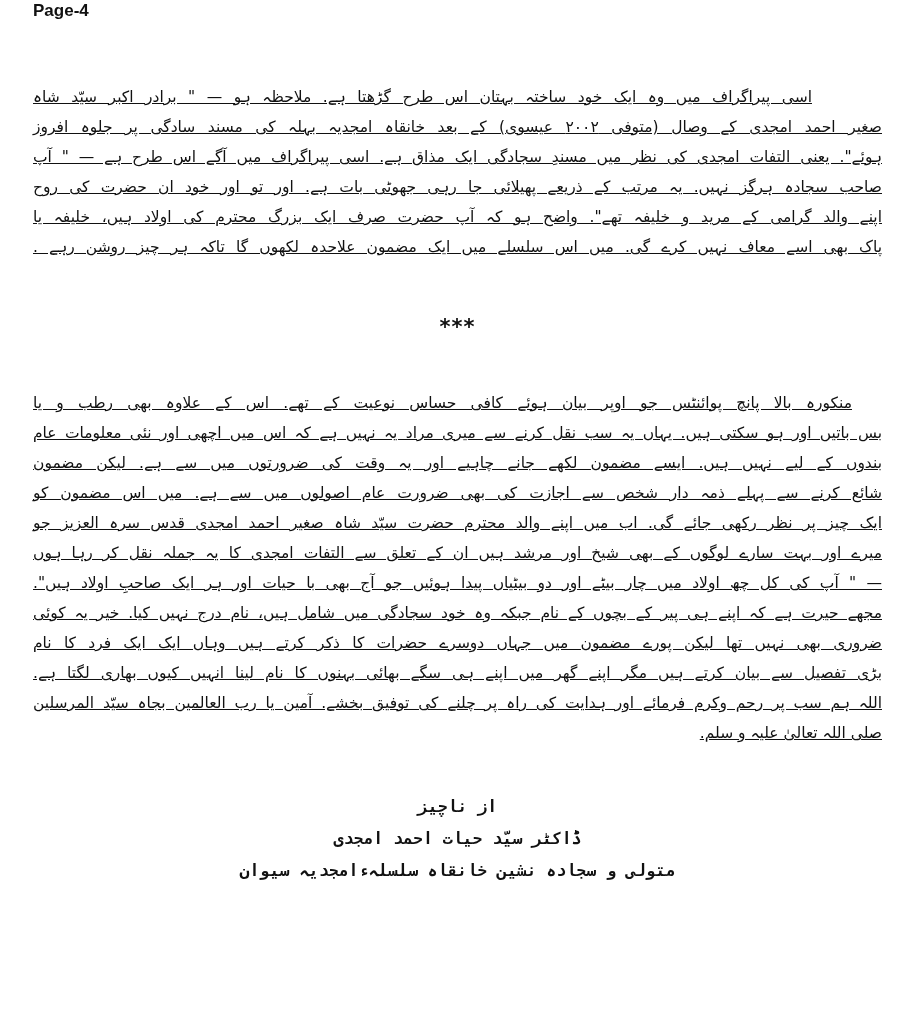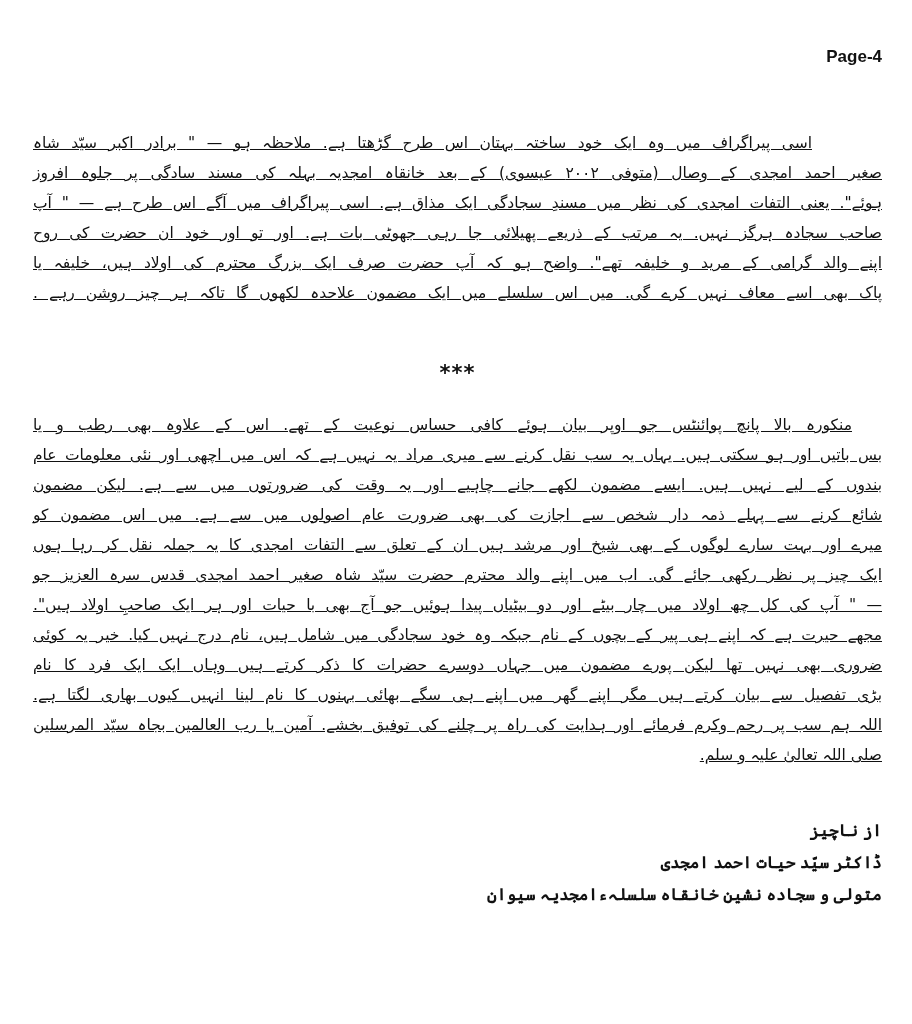--- a/index.html
+++ b/index.html
@@ -9,22 +9,21 @@
     overflow: hidden;
     font-family: "DejaVu Sans", sans-serif;
     color: #000000;
   }
   .page {
     width: 912px; height: 1024px;
     box-sizing: border-box;
     padding: 0 30px 0 33px;
   }
   .page-title {
-    margin-top: 46px;
-    text-align: right;
+    text-align: left;
     font-family: "Liberation Sans", sans-serif;
     font-weight: 700;
     font-size: 17px;
     line-height: 22px;
     color: #111111;
   }
   .para { margin-top: 60px; }
   .uline {
     direction: rtl;
     unicode-bidi: isolate;
@@ -32,39 +31,39 @@
     font-size: 15.5px;
     line-height: 30px;
     height: 30px;
     text-align: justify;
     text-align-last: justify;
     white-space: nowrap;
     color: #111111;
     text-decoration: underline;
   }
   .para1 .uline:first-child { padding-right: 70px; }
-  .para2 { margin-top: 24px; }
+  .para2 { margin-top: 48px; }
   .para2 .uline:first-child { padding-right: 30px; }
   .para2 .uline:last-child { text-align-last: right; }
   .separator {
     margin-top: 52px;
     text-align: center;
     font-family: "DejaVu Sans", sans-serif;
     font-weight: 700;
     font-size: 21px;
     line-height: 26px;
     letter-spacing: 1px;
     color: #111111;
   }
   .signature { margin-top: 44px; }
   .sig-line {
     direction: rtl;
     unicode-bidi: isolate;
-    text-align: right;
-    font-family: Liberation Sans, sans-serif;
+    text-align: center;
+    font-family: Liberation Mono, monospace;
     font-weight: 700;
     font-size: 16.5px;
     line-height: 32px;
     color: #111111;
   }
 </style>
 </head>
 <body>
 
 <div class="page">
@@ -80,22 +79,22 @@
       <div class="uline">پاک بھی اسے معاف نہیں کرے گی. میں اس سلسلے میں ایک مضمون علاحدہ لکھوں گا تاکہ ہر چیز روشن رہے .</div>
     </div>
 
   <div class="separator">***</div>
 
   <div class="para para2">
       <div class="uline">منکورہ بالا پانچ پوائنٹس جو اوپر بیان ہوئے کافی حساس نوعیت کے تھے. اس کے علاوہ بھی رطب و یا</div>
       <div class="uline">بس باتیں اور ہو سکتی ہیں. یہاں یہ سب نقل کرنے سے میری مراد یہ نہیں ہے کہ اس میں اچھی اور نئی معلومات عام</div>
       <div class="uline">بندوں کے لیے نہیں ہیں. ایسے مضمون لکھے جانے چاہیے اور یہ وقت کی ضرورتوں میں سے ہے. لیکن مضمون</div>
       <div class="uline">شائع کرنے سے پہلے ذمہ دار شخص سے اجازت کی بھی ضرورت عام اصولوں میں سے ہے. میں اس مضمون کو</div>
+      <div class="uline">ایک چیز پر نظر رکھی جائے گی. اب میں اپنے والد محترم حضرت سیّد شاہ صغیر احمد امجدی قدس سرہ العزیز جو</div>
       <div class="uline">میرے اور بہت سارے لوگوں کے بھی شیخ اور مرشد ہیں ان کے تعلق سے التفات امجدی کا یہ جملہ نقل کر رہا ہوں</div>
-      <div class="uline">ایک چیز پر نظر رکھی جائے گی. اب میں اپنے والد محترم حضرت سیّد شاہ صغیر احمد امجدی قدس سرہ العزیز جو</div>
       <div class="uline">— " آپ کی کل چھ اولاد میں چار بیٹے اور دو بیٹیاں پیدا ہوئیں جو آج بھی با حیات اور ہر ایک صاحبِ اولاد ہیں".</div>
       <div class="uline">مجھے حیرت ہے کہ اپنے ہی پیر کے بچوں کے نام جبکہ وہ خود سجادگی میں شامل ہیں، نام درج نہیں کیا. خیر یہ کوئی</div>
       <div class="uline">ضروری بھی نہیں تھا لیکن پورے مضمون میں جہاں دوسرے حضرات کا ذکر کرتے ہیں وہاں ایک ایک فرد کا نام</div>
       <div class="uline">بڑی تفصیل سے بیان کرتے ہیں مگر اپنے گھر میں اپنے ہی سگے بھائی بہنوں کا نام لینا انہیں کیوں بھاری لگتا ہے.</div>
       <div class="uline">اللہ ہم سب پر رحم وکرم فرمائے اور ہدایت کی راہ پر چلنے کی توفیق بخشے. آمین یا رب العالمین بجاہ سیّد المرسلین</div>
       <div class="uline">صلی اللہ تعالیٰ علیہ و سلم.</div>
     </div>
 
   <div class="signature">
       <div class="sig-line">از ناچیز</div>

